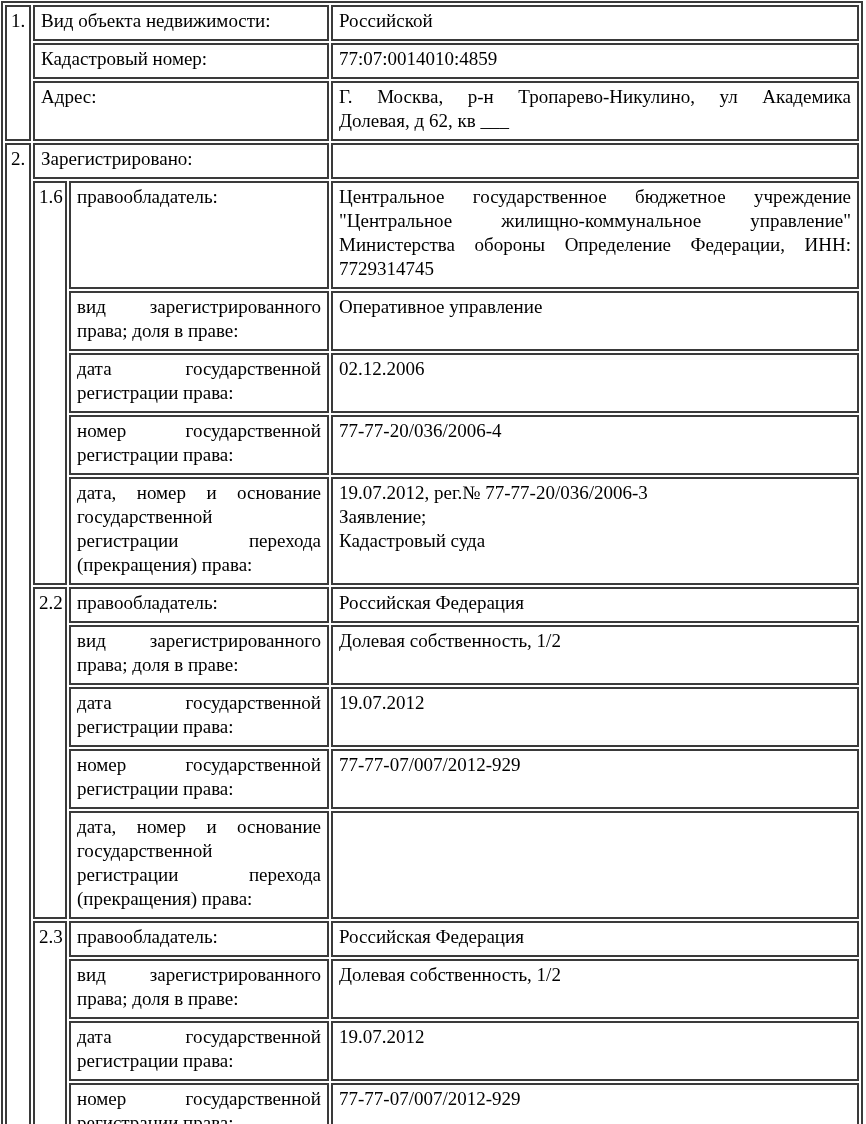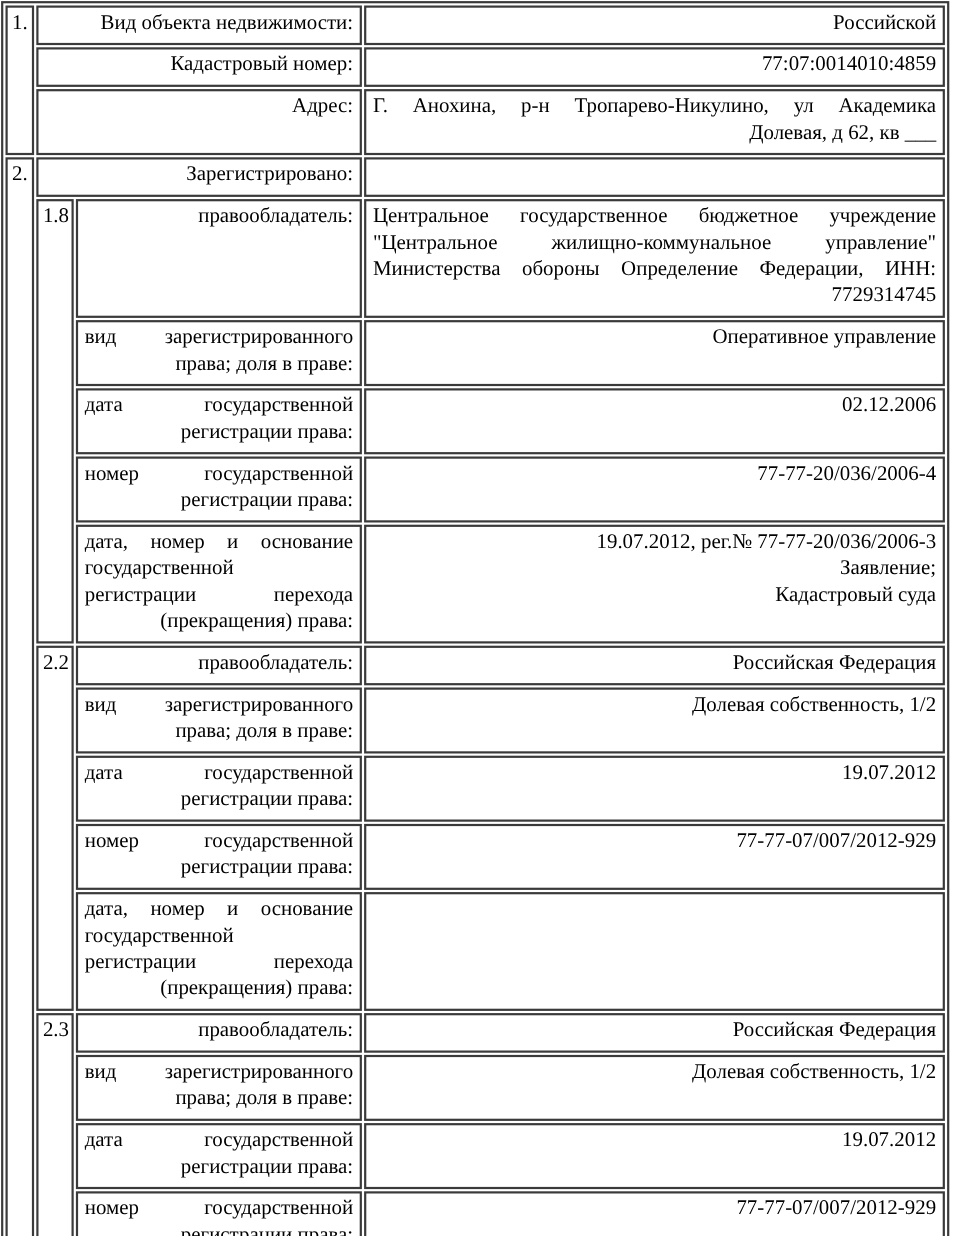--- a/index.html
+++ b/index.html
@@ -26,21 +26,21 @@
   td {
     border: 2px solid #3a3a3a;
     vertical-align: top;
     padding: 2px 6px 6px 6px;
     font-size: 19px;
     line-height: 24px;
     background: #ffffff;
     overflow: hidden;
   }
   td.num, td.sub { padding-left: 4px; padding-right: 2px; }
-  .line { text-align: right; }
+  .line { text-align: left; }
   .line.stretch { text-align: justify; text-align-last: justify; }
 </style>
 </head>
 <body>
 
 <table class="doc">
   <colgroup>
     <col class="c-num">
       <col class="c-sub">
       <col class="c-lbl">
@@ -63,35 +63,35 @@
         </td>
       <td class="value">
           <div class="line">77:07:0014010:4859</div>
         </td>
     </tr>
     <tr>
       <td class="label" colspan="2">
           <div class="line">Адрес:</div>
         </td>
       <td class="value">
-          <div class="line stretch">Г. Анохина, р-н Тропарево-Никулино, ул Академика</div>
+          <div class="line stretch">Г. Москва, р-н Тропарево-Никулино, ул Академика</div>
           <div class="line">Долевая, д 62, кв ___</div>
         </td>
     </tr>
 
     <tr>
       <td class="num" rowspan="15">2.</td>
       <td class="label" colspan="2">
           <div class="line">Зарегистрировано:</div>
         </td>
       <td class="value"></td>
     </tr>
 
     <tr>
-      <td class="sub" rowspan="5">1.8</td>
+      <td class="sub" rowspan="5">1.6</td>
       <td class="label">
           <div class="line">правообладатель:</div>
         </td>
       <td class="value">
           <div class="line stretch">Центральное государственное бюджетное учреждение</div>
           <div class="line stretch">"Центральное жилищно-коммунальное управление"</div>
           <div class="line stretch">Министерства обороны Определение Федерации, ИНН:</div>
           <div class="line">7729314745</div>
         </td>
     </tr>

